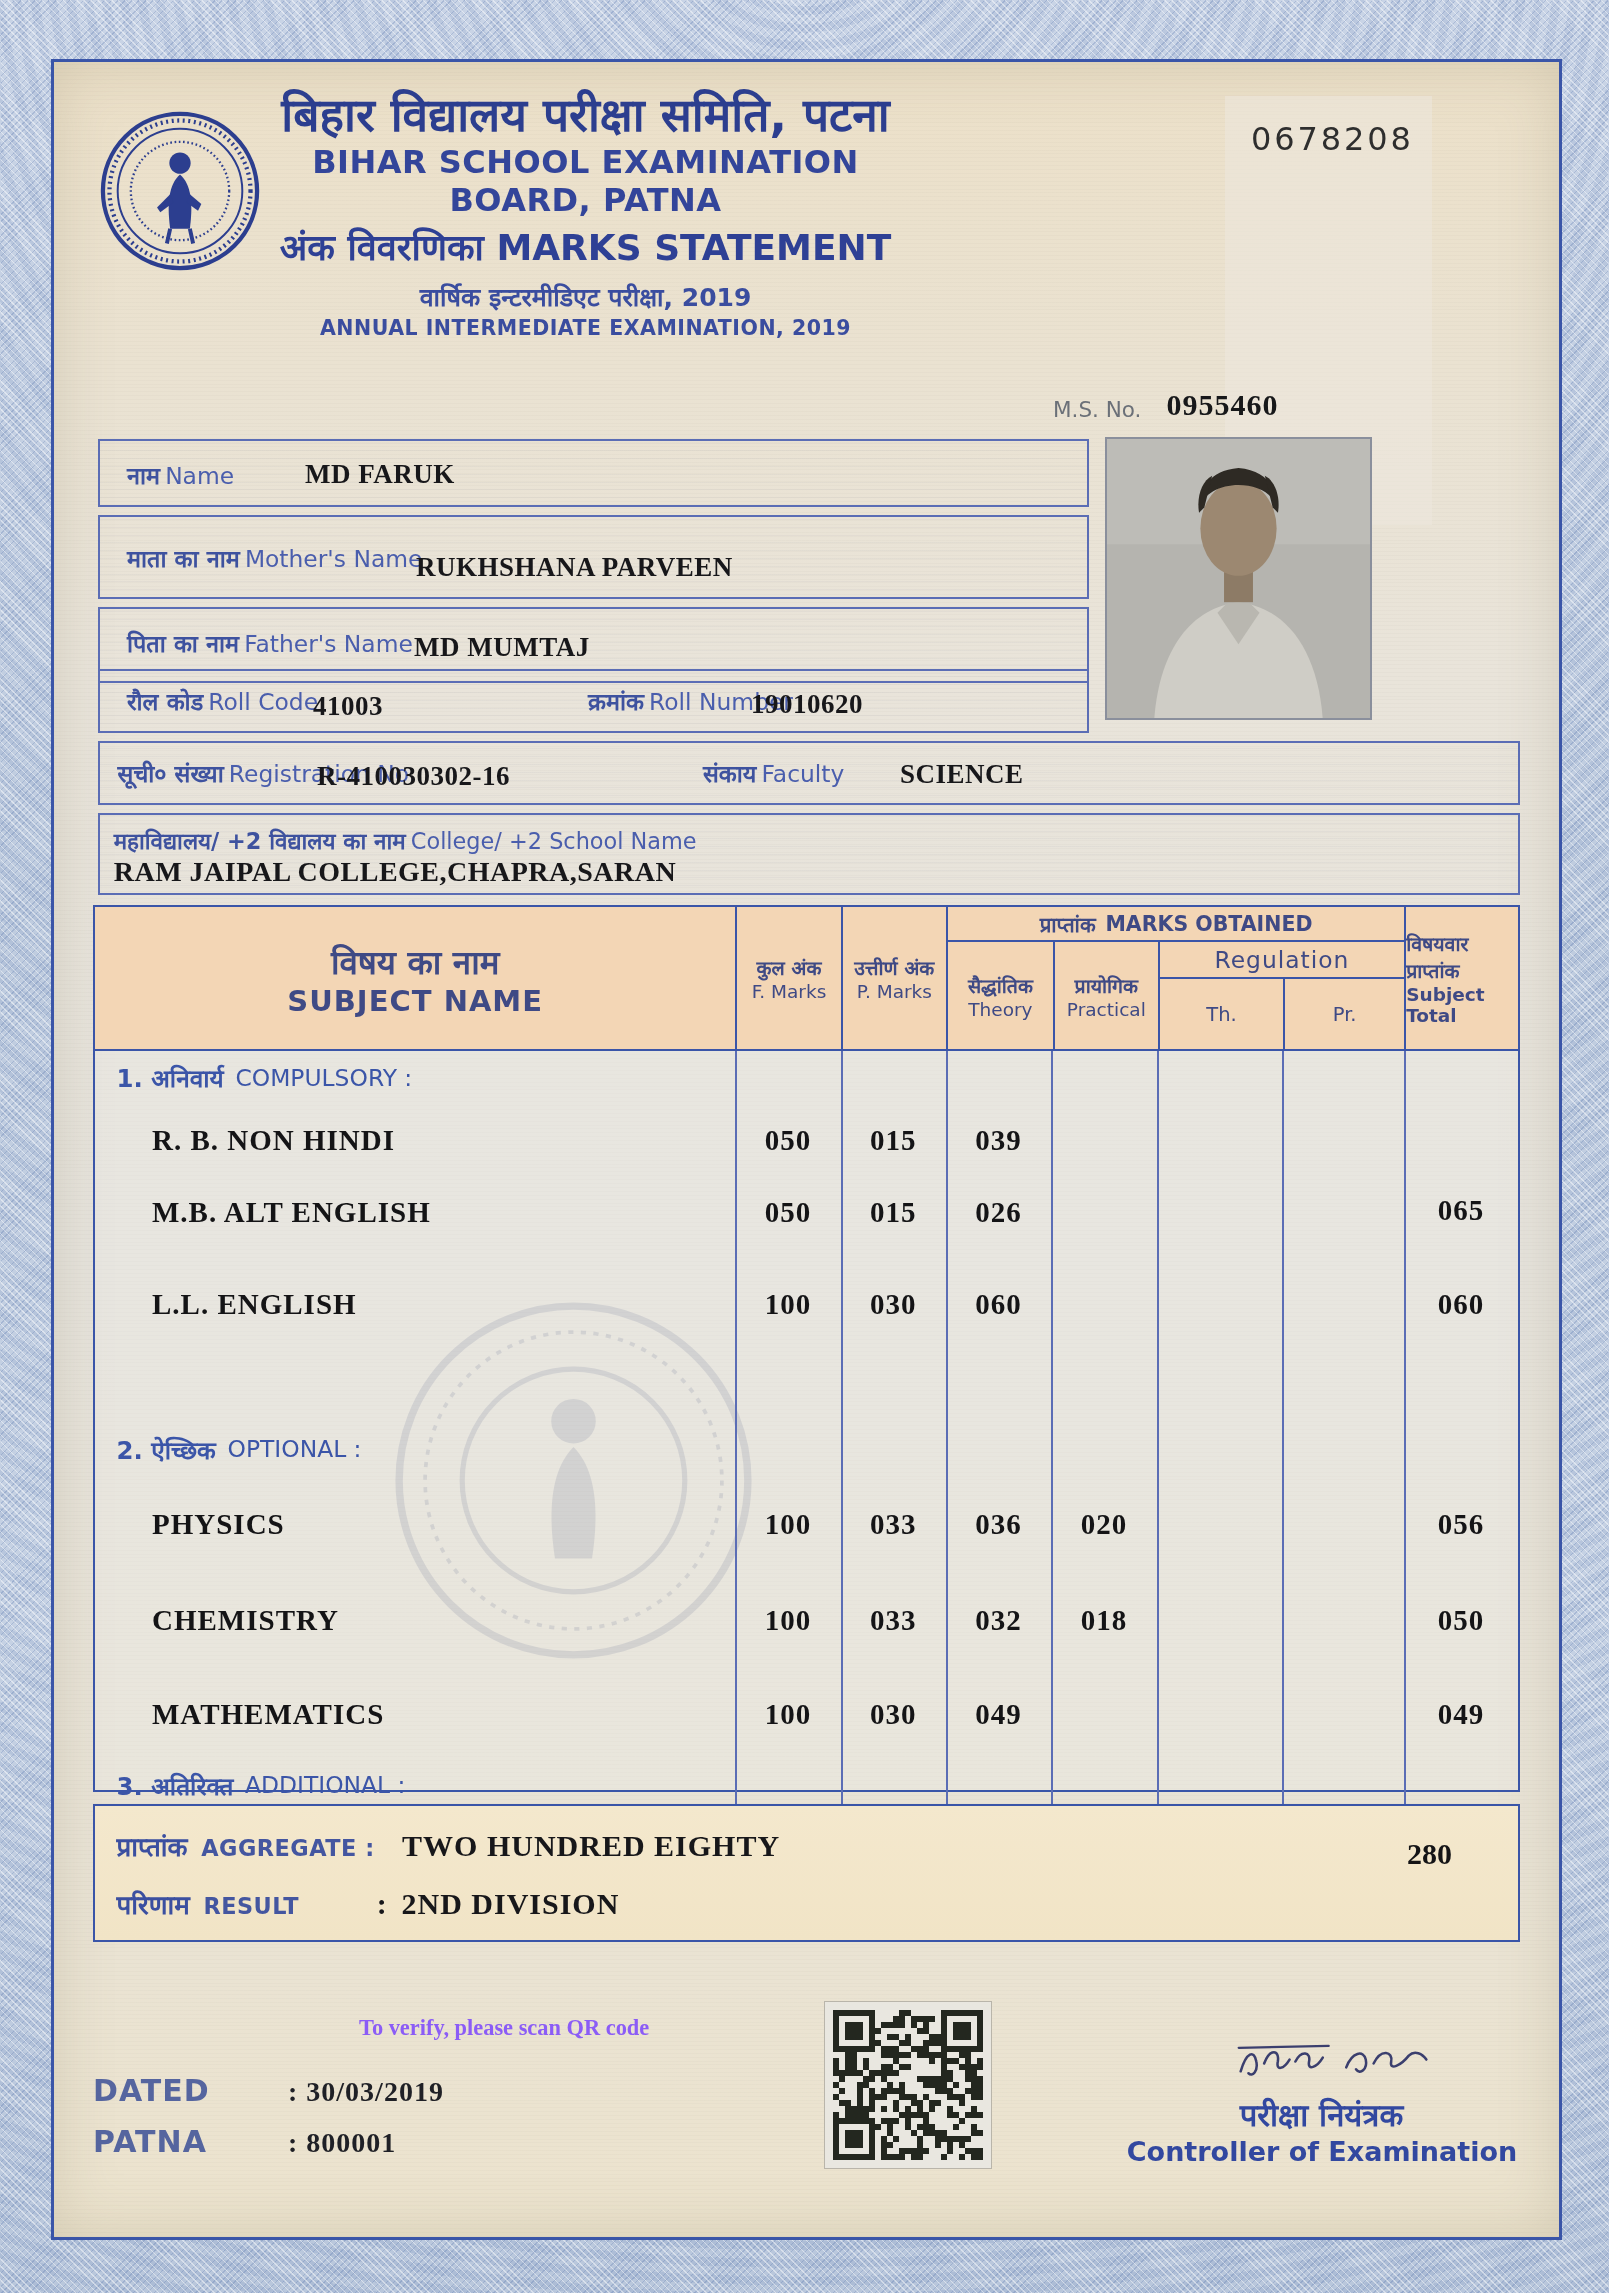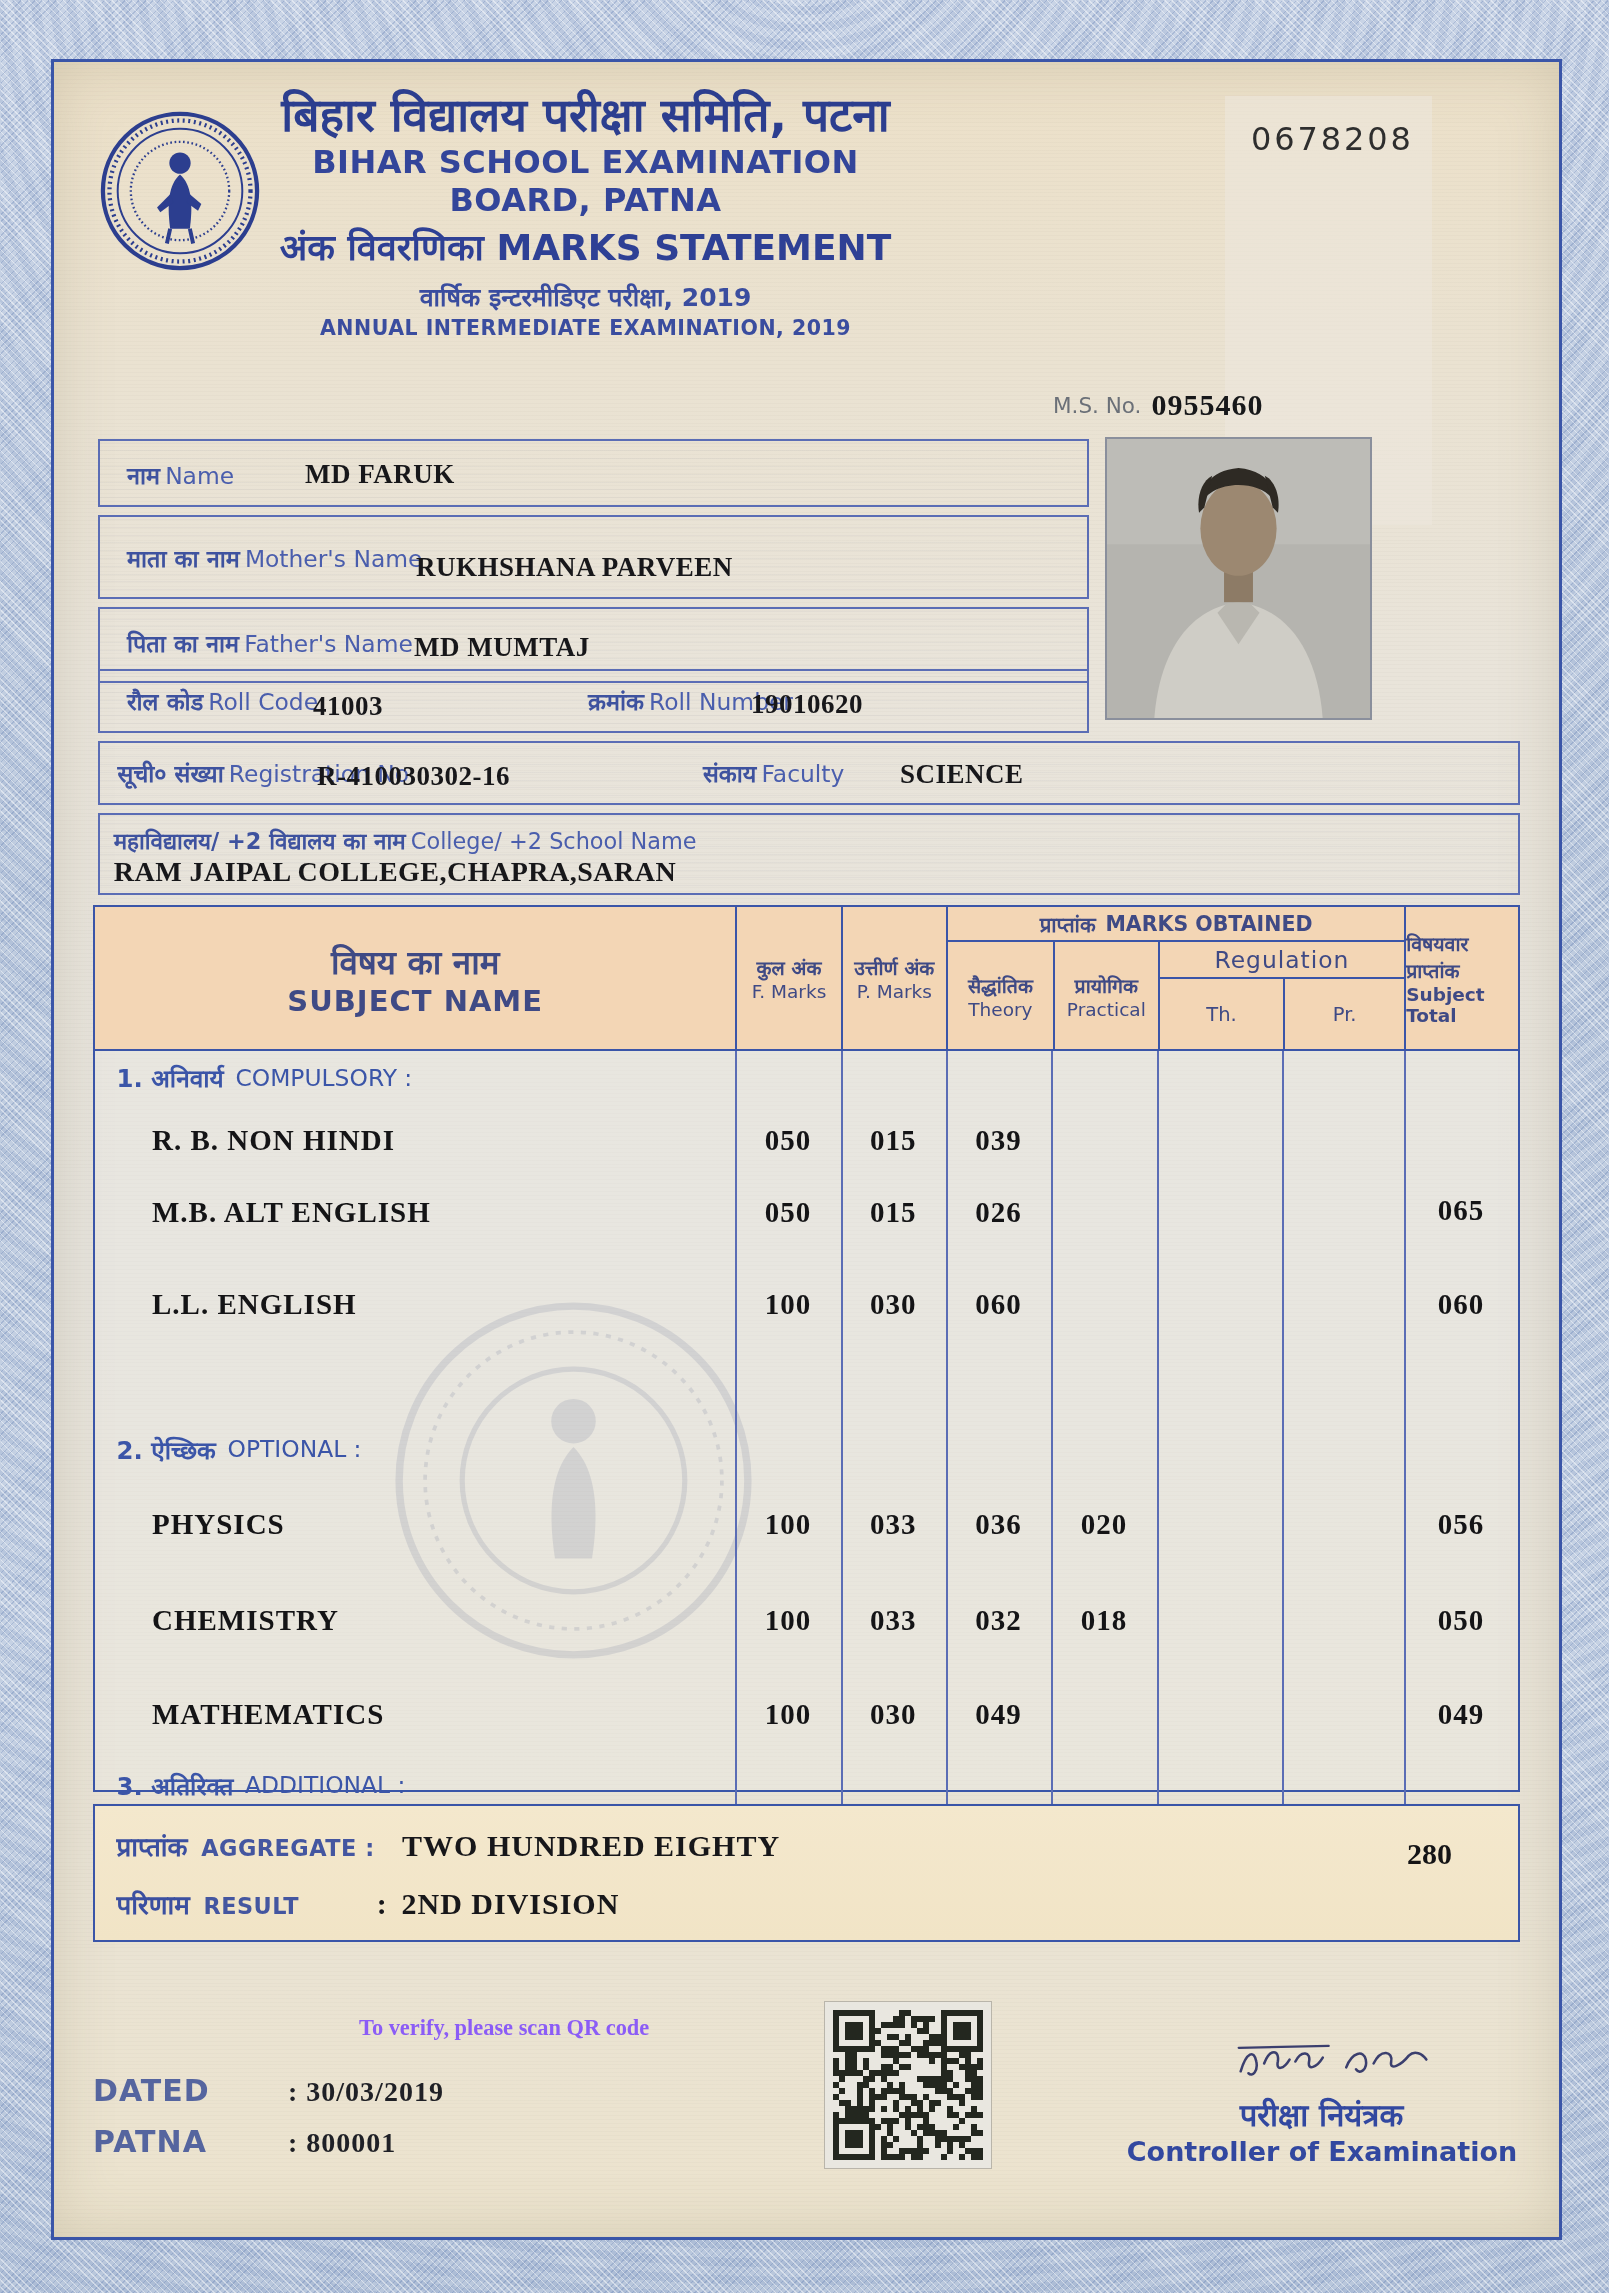--- a/index.html
+++ b/index.html
@@ -24,21 +24,21 @@
   .light-strip{position:absolute;left:1225px;top:96px;width:207px;height:429px;background:rgba(236,232,222,.55);}
   
   .seal{position:absolute;left:98px;top:109px;width:164px;height:164px;}
   .head{position:absolute;left:244px;top:90px;width:683px;text-align:center;color:#2c3e8f;}
   .h-board-hi{font-size:46px;font-weight:bold;line-height:1.1;}
   .h-board-en{font-size:32px;font-weight:bold;letter-spacing:0.5px;margin-top:2px;color:#33459a;}
   .h-title{font-size:36px;font-weight:bold;margin-top:3.9px;color:#2e4095;}
   .h-exam-hi{font-size:25px;font-weight:bold;margin-top:7.8px;color:#3a4d9f;}
   .h-exam-en{font-size:20.5px;font-weight:bold;margin-top:2.9px;color:#3a4d9f;letter-spacing:0.5px;}
   .serial{position:absolute;left:1251px;top:113px;font-size:32px;color:#2e2e2e;letter-spacing:2.9px;font-weight:500;margin-top:7px;}
-  .msno{position:absolute;left:1053px;top:388px;display:flex;align-items:center;gap:10px;}
+  .msno{position:absolute;left:1053px;top:388px;display:flex;align-items:flex-end;gap:25px;}
   .msno .lbl{font-size:21.5px;color:#6b7078;}
   .msno .val{font-size:30px;font-weight:bold;font-family:"Liberation Serif","DejaVu Serif",serif;color:#17181a;letter-spacing:1px;}
   
   .fbox{
     position:absolute;border:2px solid #5b6db5;background:
      repeating-linear-gradient(0deg, transparent 0 6.8px, rgba(90,95,130,.05) 6.8px 7.8px);
     box-sizing:border-box;
   }
   .flabel-hi{font-size:23.4px;color:#3e529f;font-weight:bold;}
   .flabel-en{font-size:23.4px;color:#4a5ead;}

